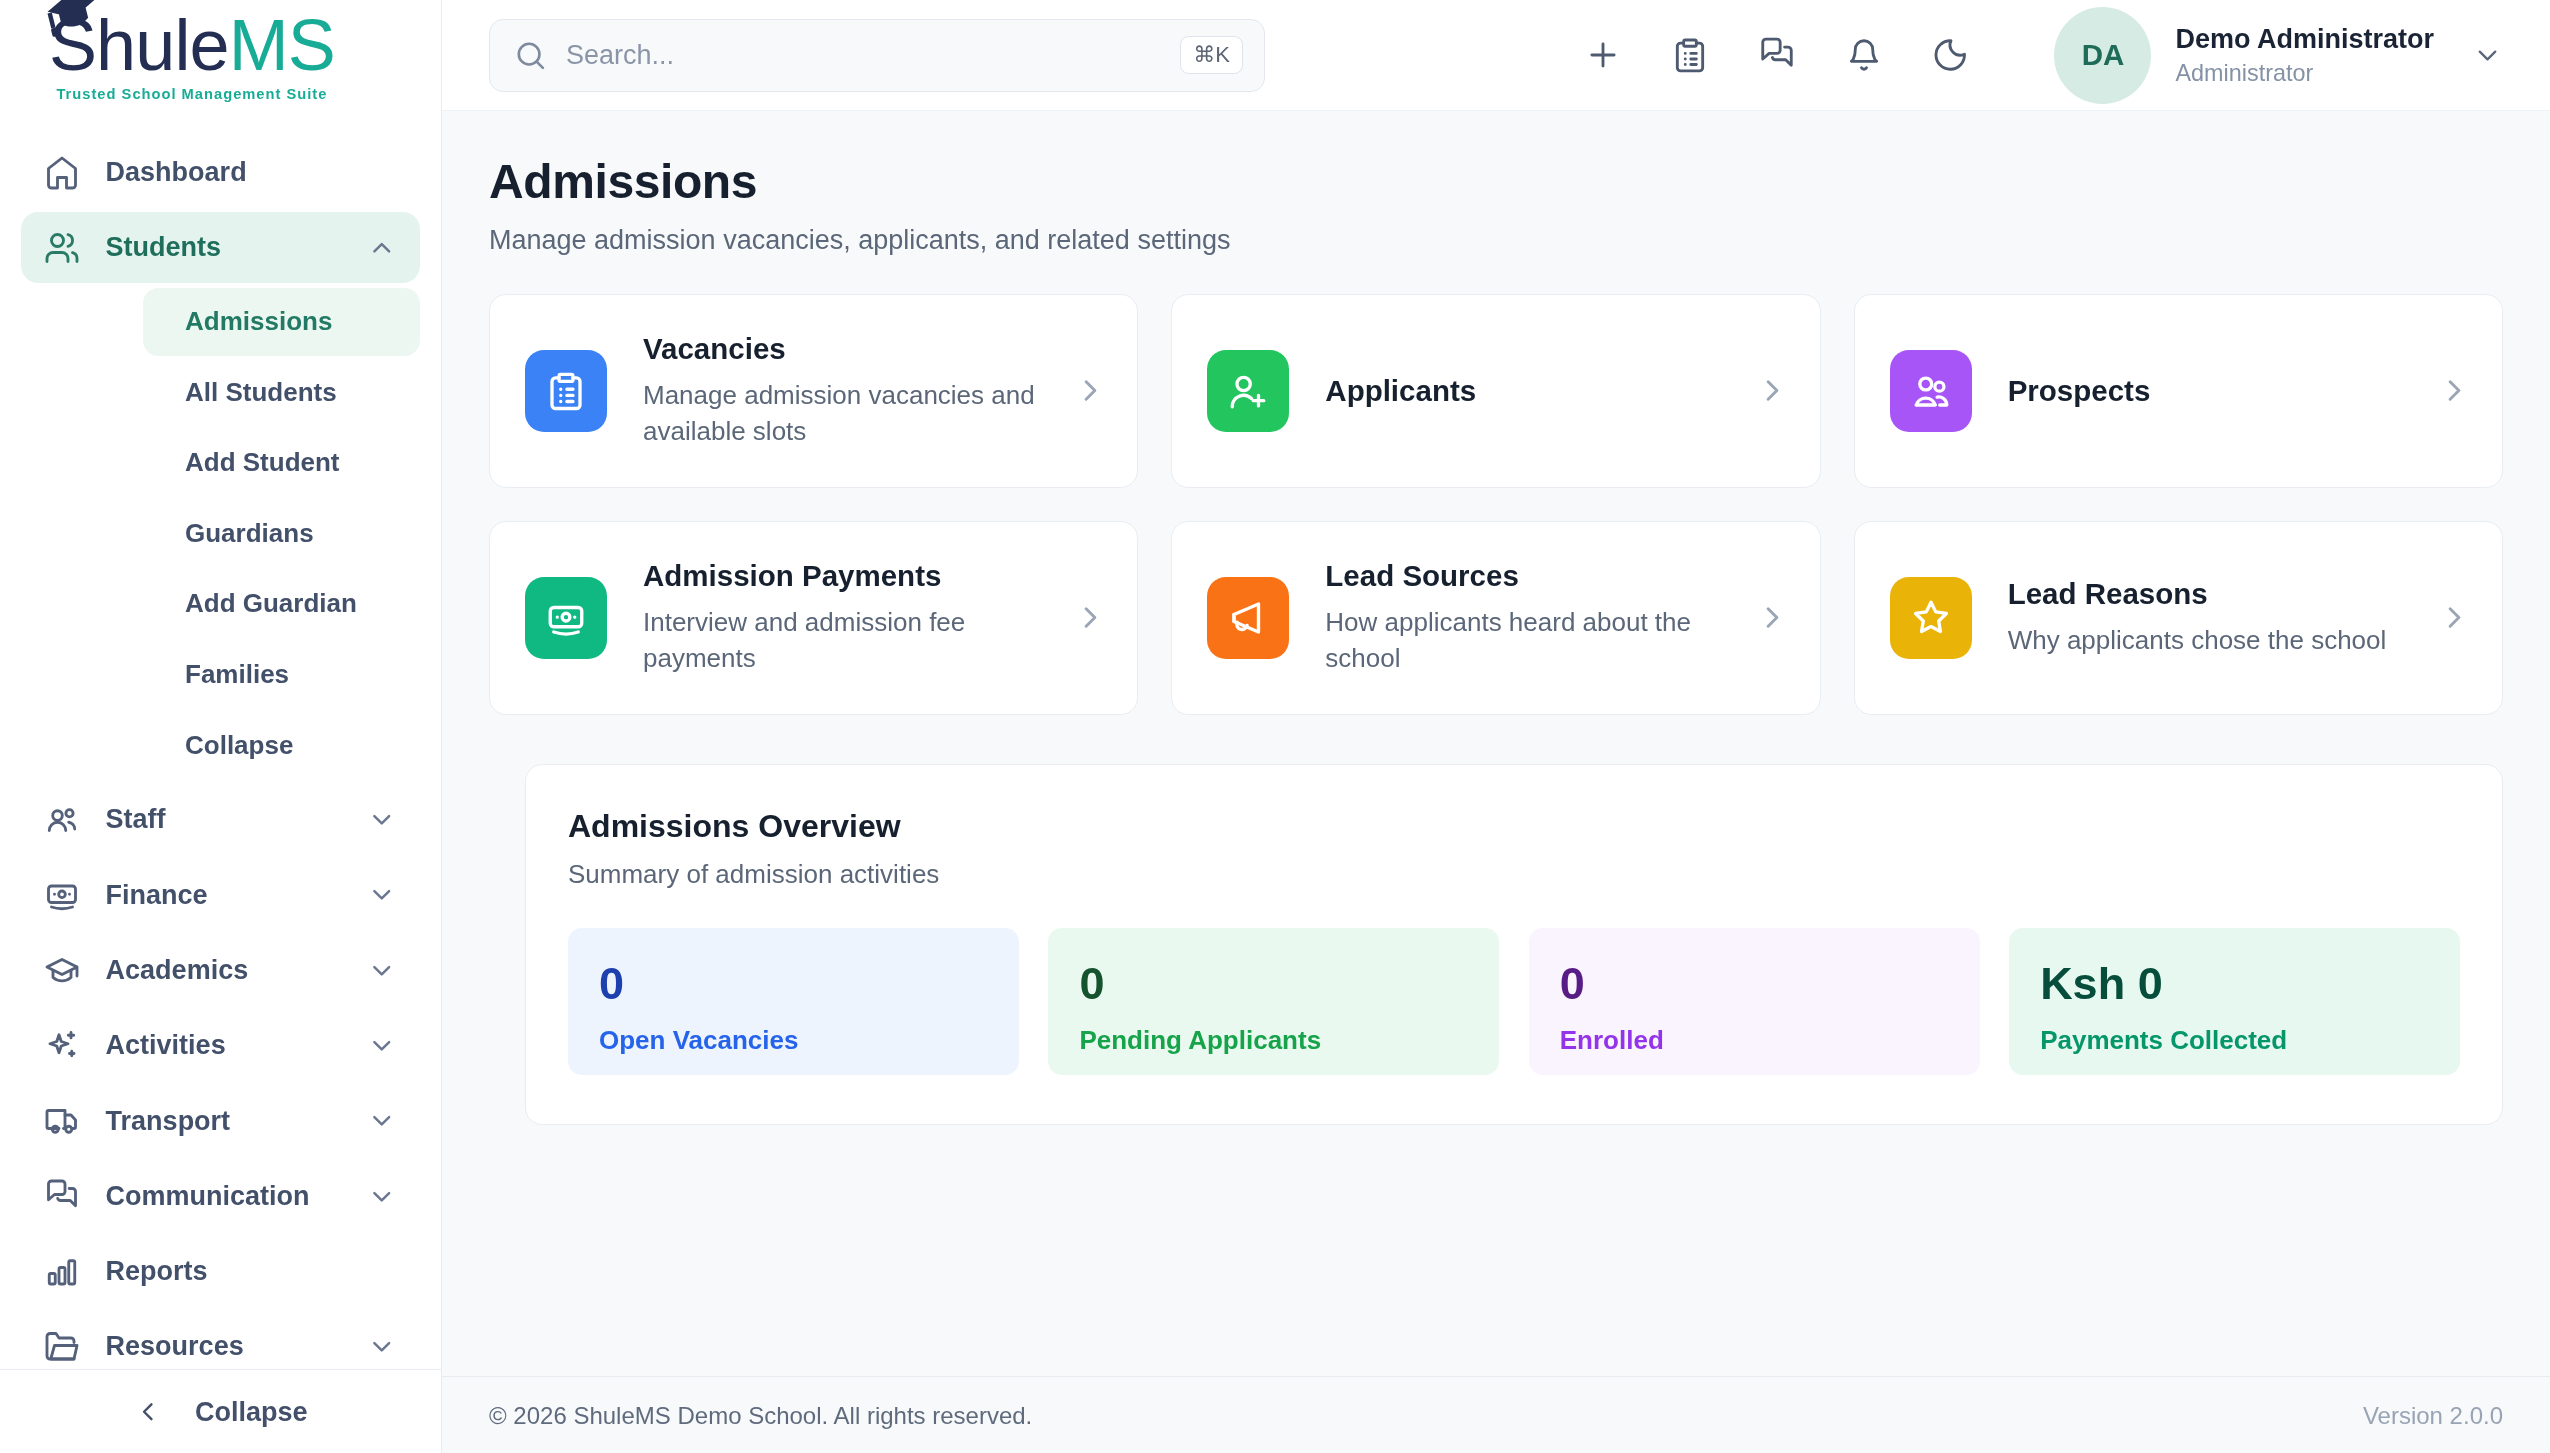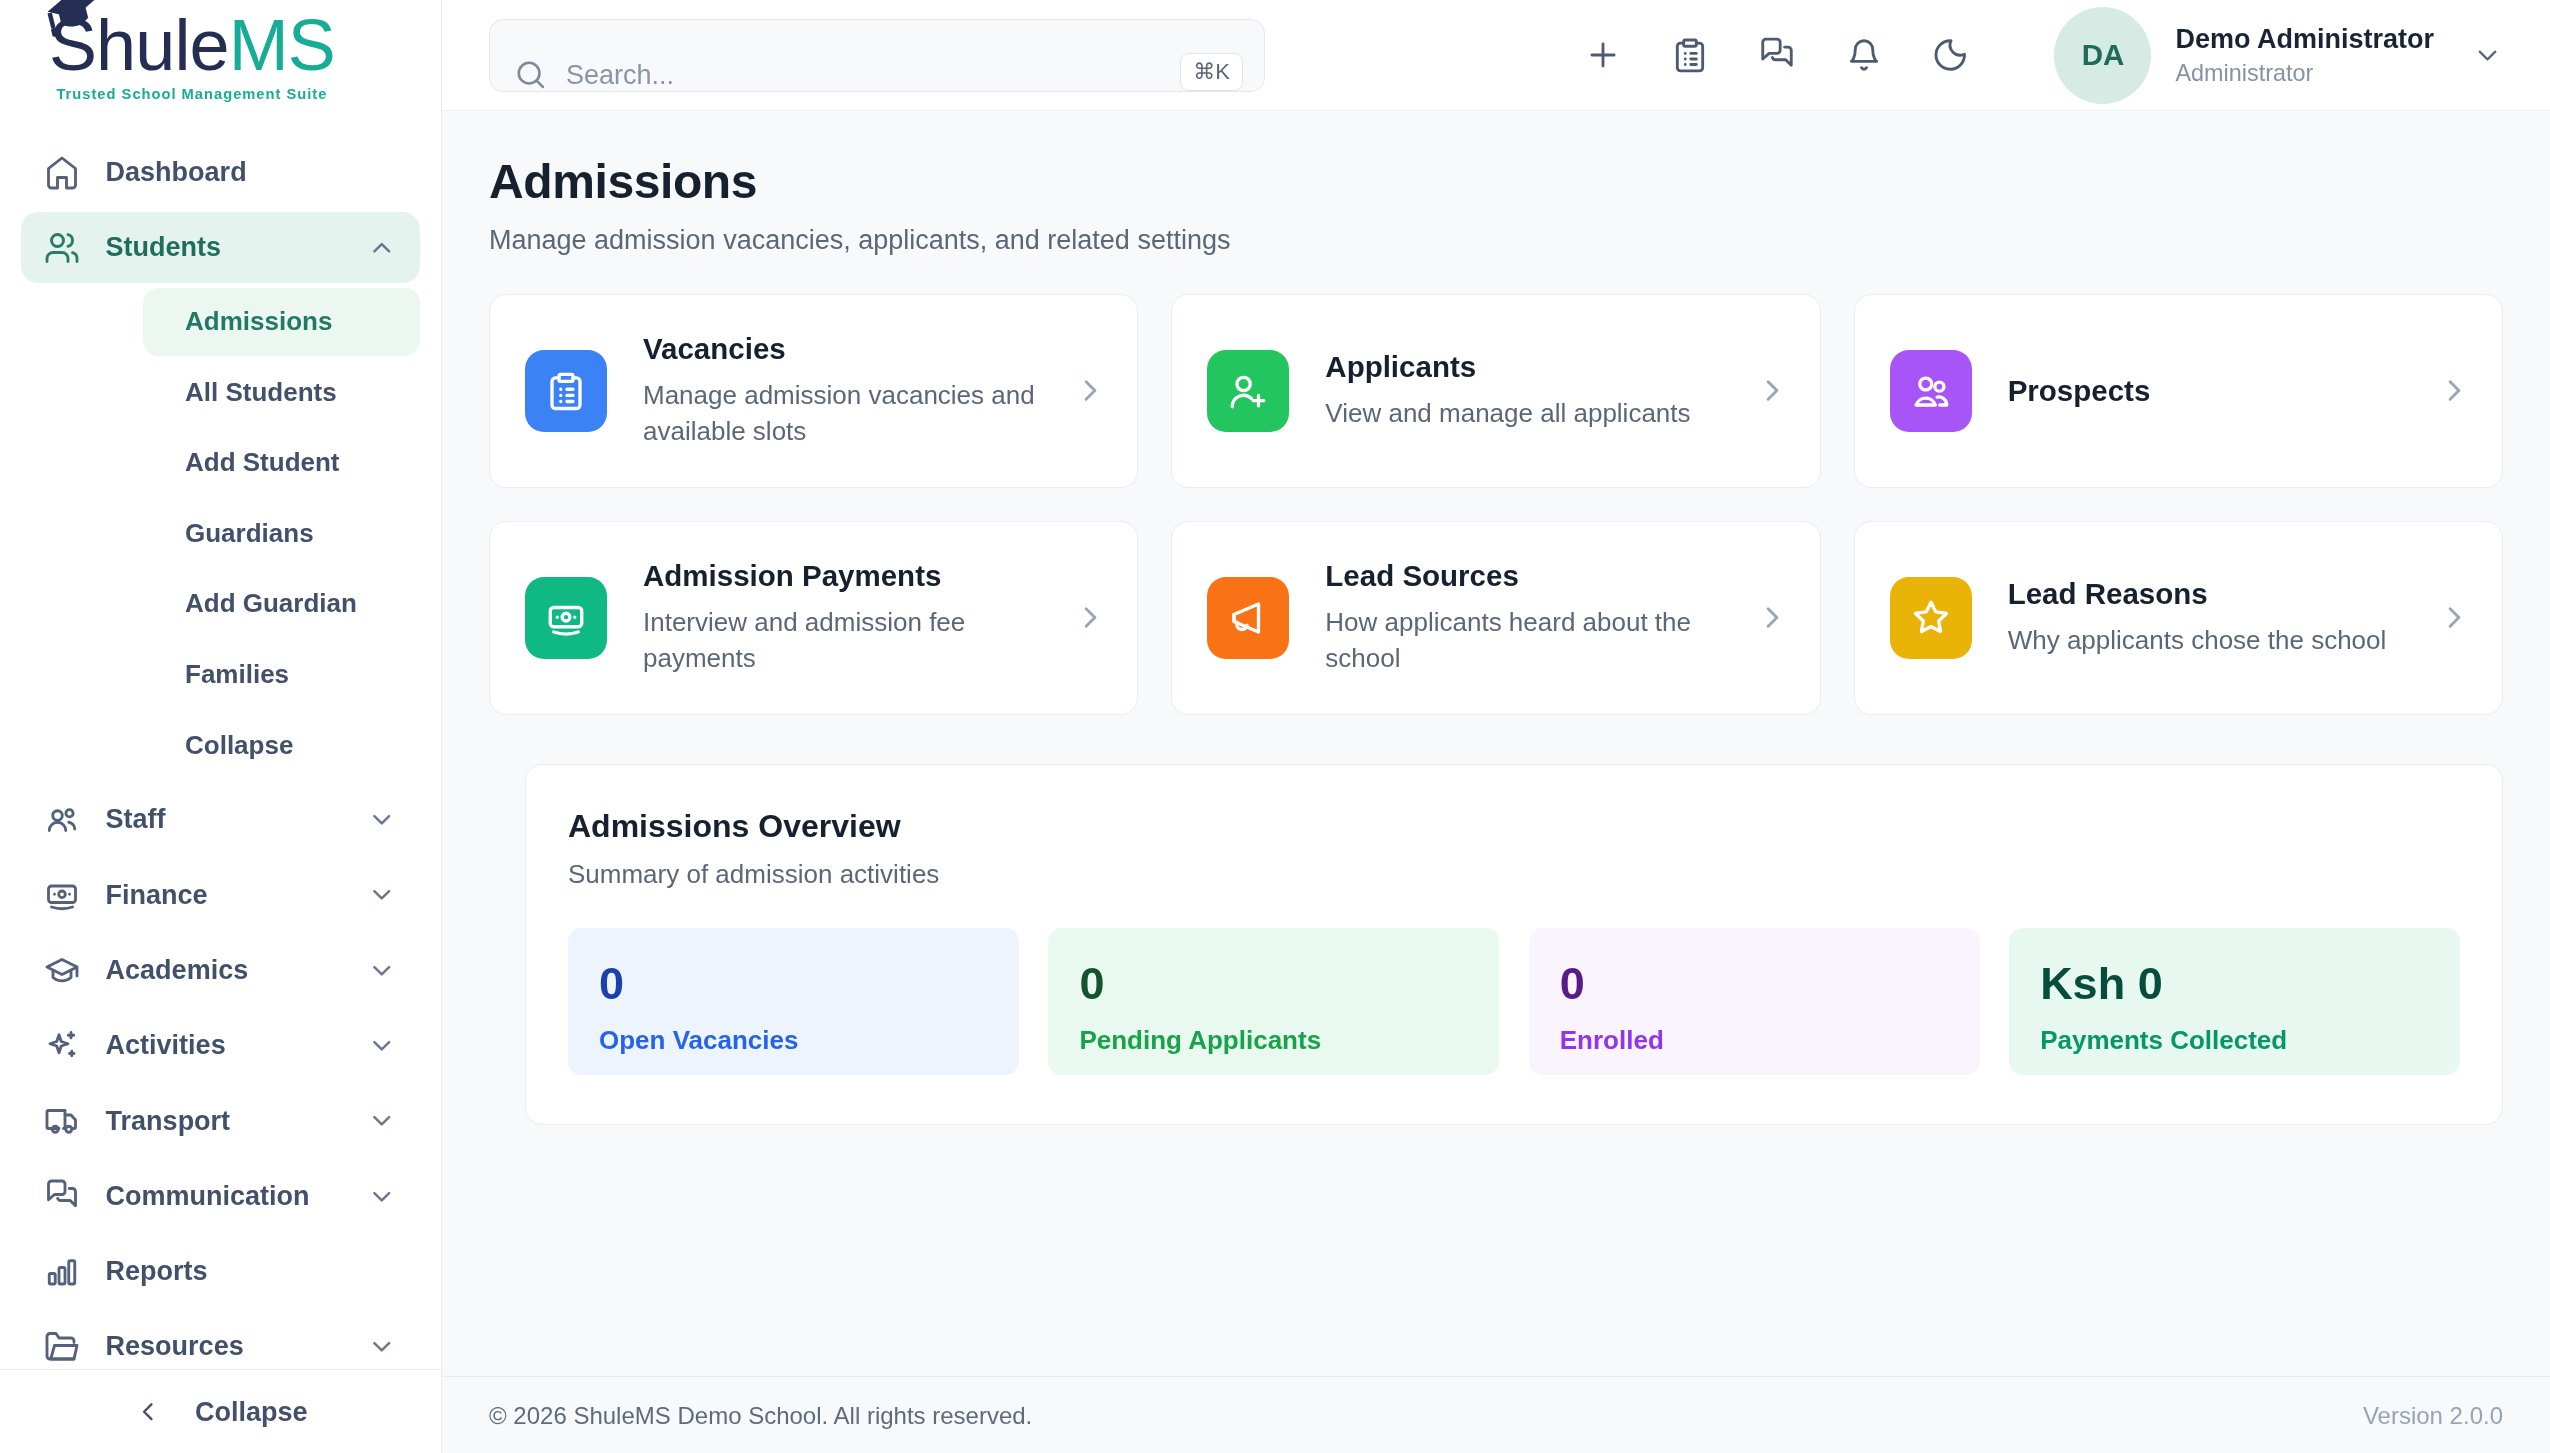--- a/index.html
+++ b/index.html
@@ -66,21 +66,21 @@
 
   
   .main-col { flex:1; display:flex; flex-direction:column; height:100%; }
   header.topbar {
     height:111px; background:#ffffff; border-bottom:1.7px solid #eef1f5;
     display:flex; align-items:center; padding:0 47px;
   }
   .search-box {
     width:776px; height:73px; background:#f8f9fb;
     border:1.7px solid #e4e8ee; border-radius:14px;
-    display:flex; align-items:flex-end; padding:0 21px 0 24px;
+    display:flex; align-items:center; padding:0 21px 0 24px;
     position:relative;
   }
   .search-box .search-ico { width:33px; height:33px; color:#7e8a9d; margin-right:19px; }
   .search-box input {
     flex:1; border:none; outline:none; background:transparent;
     font-size:27px; color:#3a465c; font-family:"Liberation Sans", sans-serif;
   }
   .search-box input::placeholder { color:#8a95a8; }
   .kbd-badge {
     background:#ffffff; border:1.7px solid #dfe3ea; border-radius:8.7px;
@@ -401,21 +401,20 @@
       <div class="nav-card">
         <div class="tile" style="background: rgb(34, 197, 94);">
           <svg viewBox="0 0 24 24" fill="none" stroke="currentColor" stroke-width="1.9" stroke-linecap="round" stroke-linejoin="round">
               <circle cx="9.5" cy="8" r="3.8"></circle>
               <path d="M3 21a6.5 6.5 0 0 1 11-4.7"></path>
               <path d="M18 14.5v6M15 17.5h6"></path>
             </svg>
         </div>
         <div class="card-text">
           <div class="card-title">Applicants</div>
-          <div class="card-desc">View and manage all applicants</div>
         </div>
         <svg class="card-chev" viewBox="0 0 24 24" fill="none" stroke="currentColor" stroke-width="2" stroke-linecap="round" stroke-linejoin="round">
             <path d="m9 18 6-6-6-6"></path>
           </svg>
       </div>
 
       <div class="nav-card">
         <div class="tile" style="background: rgb(168, 85, 247);">
           <svg viewBox="0 0 24 24" fill="none" stroke="currentColor" stroke-width="1.9" stroke-linecap="round" stroke-linejoin="round">
               <circle cx="9" cy="8" r="3.4"></circle>

